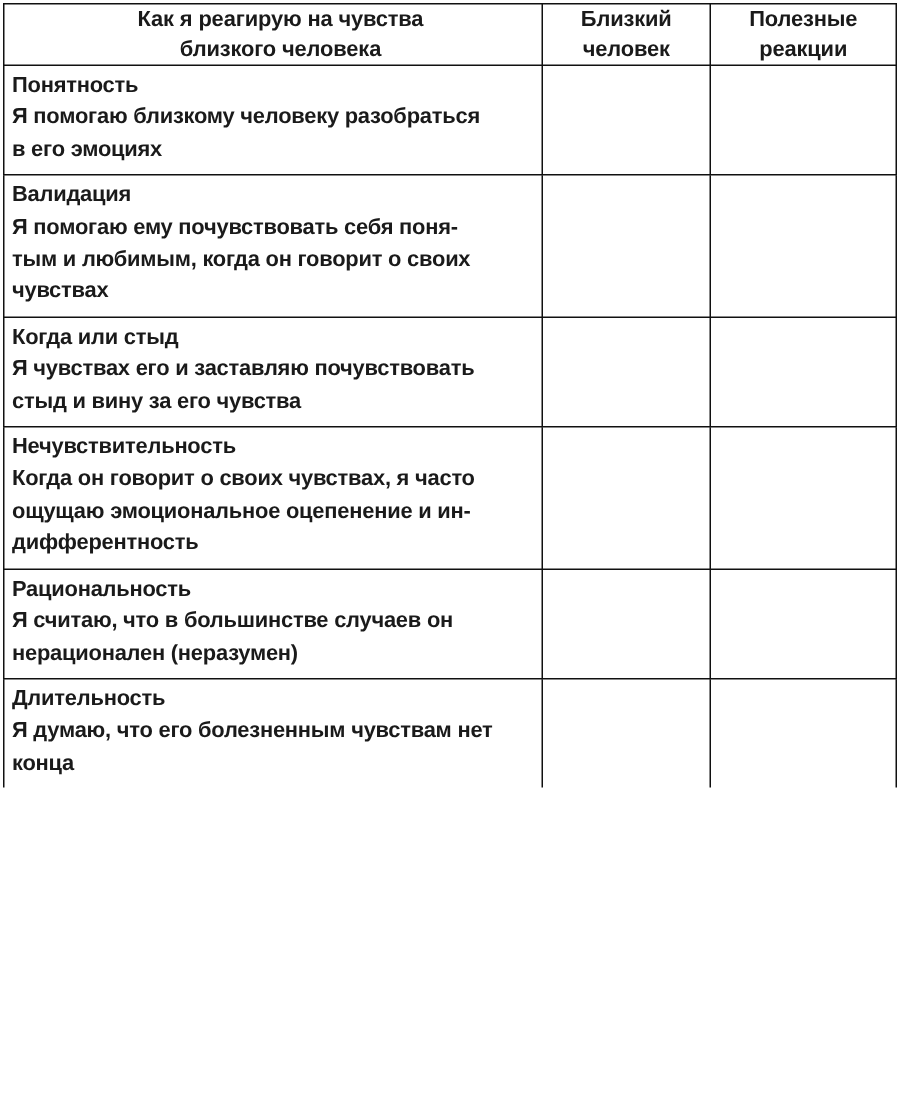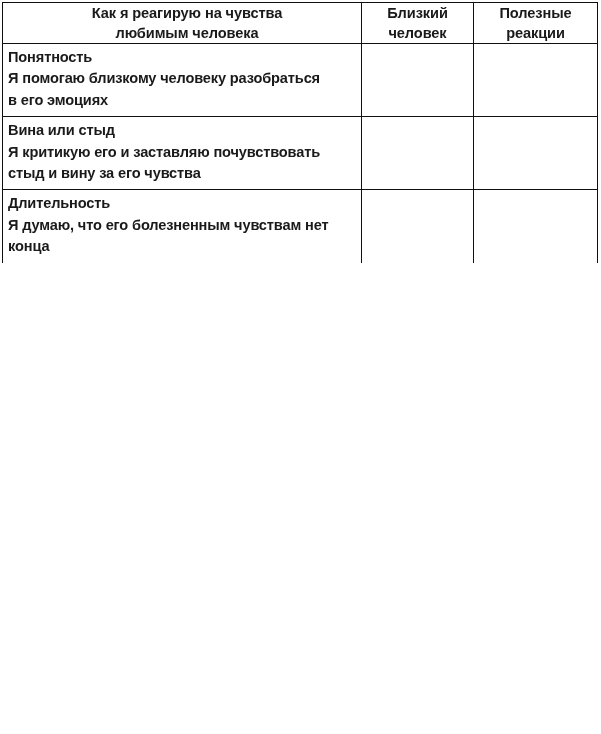--- a/index.html
+++ b/index.html
@@ -89,21 +89,21 @@
   <table class="worksheet">
     <colgroup>
       <col class="c-statement">
       <col class="c-person">
       <col class="c-helpful">
     </colgroup>
     <thead>
       <tr>
         <th class="h-statement">
           <span class="hdr-line">Как я реагирую на чувства</span>
-          <span class="hdr-line">любимым человека</span>
+          <span class="hdr-line">близкого человека</span>
         </th>
         <th>
           <span class="hdr-line">Близкий</span>
           <span class="hdr-line">человек</span>
         </th>
         <th>
           <span class="hdr-line">Полезные</span>
           <span class="hdr-line">реакции</span>
         </th>
       </tr>
@@ -115,24 +115,59 @@
             <span class="row-body">
               <span class="ln">Я помогаю близкому человеку разобраться</span>
               <span class="ln">в его эмоциях</span>
             </span>
           </td>
           <td class="mark"></td>
           <td class="mark"></td>
         </tr>
         <tr>
           <td class="statement">
-            <span class="row-title">Вина или стыд</span>
+            <span class="row-title">Валидация</span>
             <span class="row-body">
-              <span class="ln">Я критикую его и заставляю почувствовать</span>
+              <span class="ln">Я помогаю ему почувствовать себя поня-</span>
+              <span class="ln">тым и любимым, когда он говорит о своих</span>
+              <span class="ln">чувствах</span>
+            </span>
+          </td>
+          <td class="mark"></td>
+          <td class="mark"></td>
+        </tr>
+        <tr>
+          <td class="statement">
+            <span class="row-title">Когда или стыд</span>
+            <span class="row-body">
+              <span class="ln">Я чувствах его и заставляю почувствовать</span>
               <span class="ln">стыд и вину за его чувства</span>
+            </span>
+          </td>
+          <td class="mark"></td>
+          <td class="mark"></td>
+        </tr>
+        <tr>
+          <td class="statement">
+            <span class="row-title">Нечувствительность</span>
+            <span class="row-body">
+              <span class="ln">Когда он говорит о своих чувствах, я часто</span>
+              <span class="ln">ощущаю эмоциональное оцепенение и ин-</span>
+              <span class="ln">дифферентность</span>
+            </span>
+          </td>
+          <td class="mark"></td>
+          <td class="mark"></td>
+        </tr>
+        <tr>
+          <td class="statement">
+            <span class="row-title">Рациональность</span>
+            <span class="row-body">
+              <span class="ln">Я считаю, что в большинстве случаев он</span>
+              <span class="ln">нерационален (неразумен)</span>
             </span>
           </td>
           <td class="mark"></td>
           <td class="mark"></td>
         </tr>
         <tr>
           <td class="statement">
             <span class="row-title">Длительность</span>
             <span class="row-body">
               <span class="ln">Я думаю, что его болезненным чувствам нет</span>

